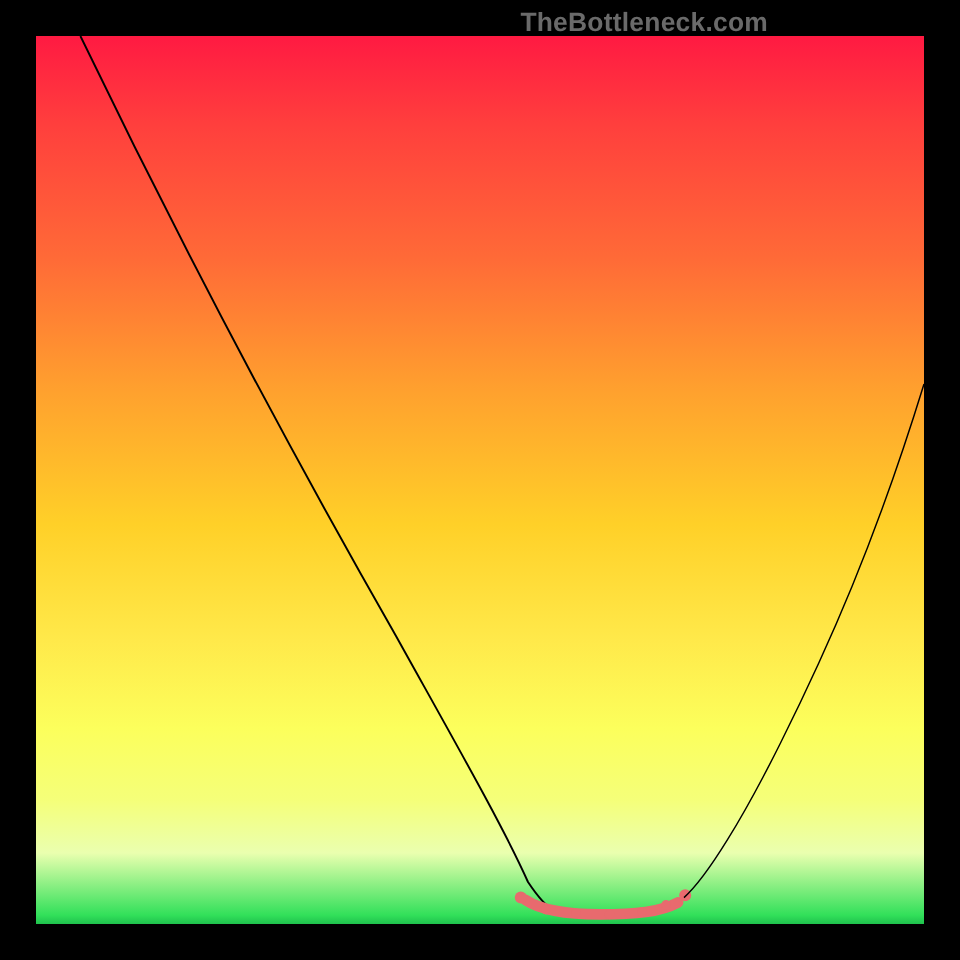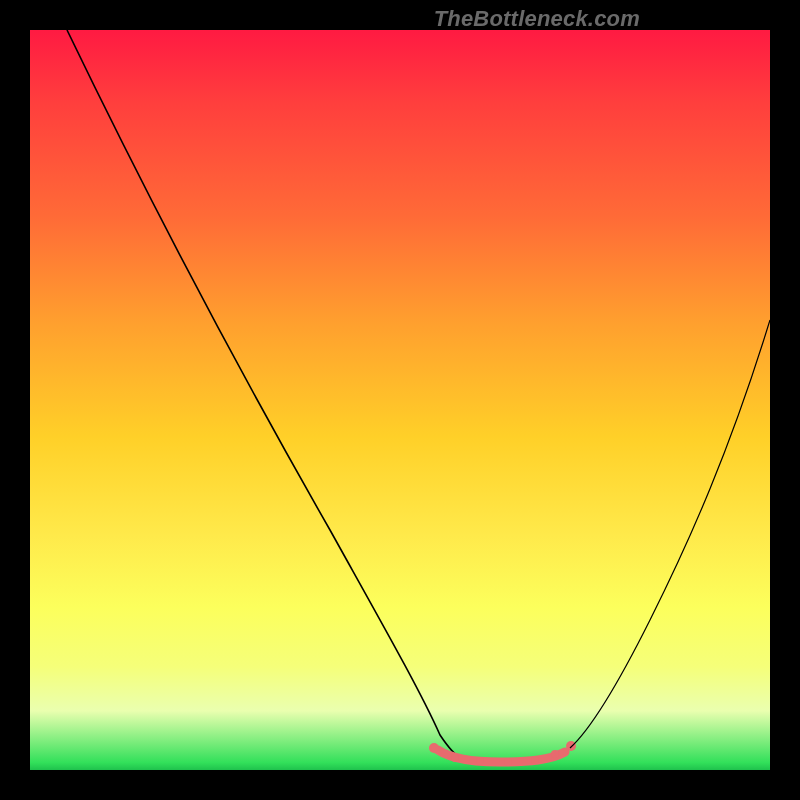--- a/index.html
+++ b/index.html
@@ -11,21 +11,20 @@
     overflow: hidden;
     font-family: Arial, Helvetica, sans-serif;
   }
   .frame {
     position: absolute;
     left: 0;
     top: 0;
     width: 652px;
     height: 800px;
     background: #000;
-    font-style: italic;
   }
   .watermark {
     position: absolute;
     top: 6px;
     right: 12px;
     color: #6a6a6a;
     font-size: 22px;
     font-weight: 600;
     letter-spacing: 0.2px;
     z-index: 10;

